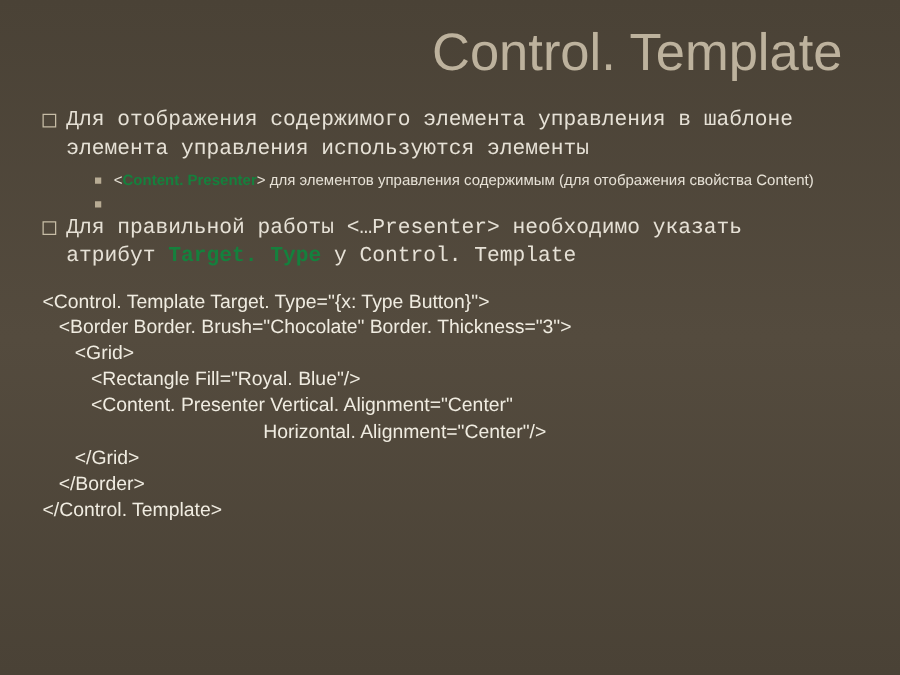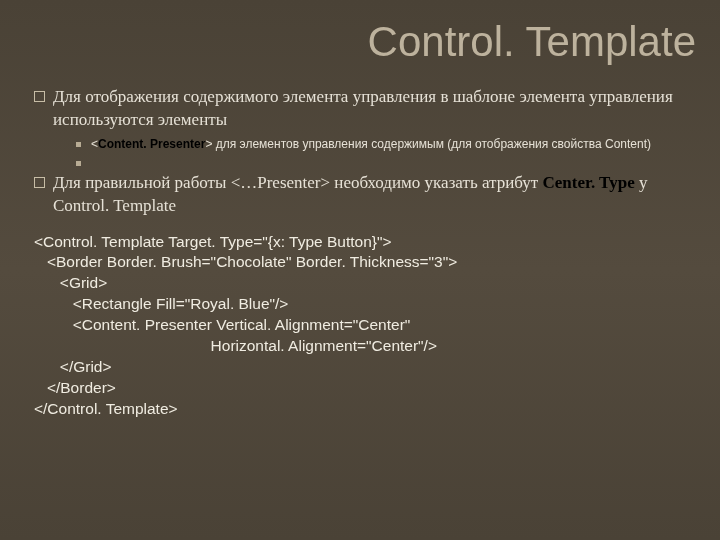--- a/index.html
+++ b/index.html
@@ -9,21 +9,21 @@
     height: 540px;
     overflow: hidden;
   }
   body {
     background: linear-gradient(to bottom, #4a4236 0%, #544b3e 50%, #4a4236 100%);
     font-family: Arial, Helvetica, sans-serif;
     color: #e6e1d6;
     position: relative;
   }
   .slide {
-    padding: 18px 24px 20px 34px;
+    padding: 18px 46px 20px 34px;
     box-sizing: border-box;
     width: 100%;
     height: 100%;
   }
   .title {
     color: #bdb29d;
     font-size: 42px;
     font-weight: 400;
     text-align: right;
     margin: 0 0 20px 0;
@@ -40,21 +40,21 @@
     border: 1px solid #c7bda6;
     flex-shrink: 0;
     margin-top: 5px;
     margin-right: 8px;
     box-sizing: border-box;
   }
   .bullet-text {
     font-size: 17px;
     line-height: 1.35;
     color: #e6e1d6;
-    font-family: Liberation Serif, serif;
+    font-family: Liberation Mono, monospace;
   }
   .sub-bullets {
     margin: 4px 0 6px 42px;
   }
   .sub-bullet-line {
     display: flex;
     align-items: flex-start;
     margin-bottom: 2px;
   }
   .sub-bullet-dot {
@@ -64,21 +64,21 @@
     flex-shrink: 0;
     margin-top: 6px;
     margin-right: 10px;
   }
   .sub-bullet-text {
     font-size: 12px;
     line-height: 1.4;
     color: #e6e1d6;
   }
   .keyword {
-    color: #000000;
+    color: #15803d;
     font-weight: bold;
   }
   .code-block {
     margin-top: 14px;
     font-size: 15.5px;
     line-height: 1.35;
     color: #f0ece1;
     font-family: Arial, sans-serif;
     white-space: pre;
   }
@@ -100,18 +100,18 @@
       <div class="sub-bullet-dot"></div>
       <div class="sub-bullet-text"><span>&lt;</span><span class="keyword">Content. Presenter</span><span>&gt; для элементов управления содержимым (для отображения свойства Content)</span></div>
     </div>
     <div class="sub-bullet-line">
       <div class="sub-bullet-dot"></div>
     </div>
   </div>
 
   <div class="bullet-line">
     <div class="bullet-box"></div>
-    <div class="bullet-text"><span>Для правильной работы &lt;…Presenter&gt; необходимо указать атрибут </span><span class="keyword">Center. Type</span><span> у Control. Template</span></div>
+    <div class="bullet-text"><span>Для правильной работы &lt;…Presenter&gt; необходимо указать атрибут </span><span class="keyword">Target. Type</span><span> у Control. Template</span></div>
   </div>
 
   <div class="code-block"><div>&lt;Control. Template Target. Type="{x: Type Button}"&gt;</div><div>   &lt;Border Border. Brush="Chocolate" Border. Thickness="3"&gt;</div><div>      &lt;Grid&gt;</div><div>         &lt;Rectangle Fill="Royal. Blue"/&gt;</div><div>         &lt;Content. Presenter Vertical. Alignment="Center"</div><div>                                         Horizontal. Alignment="Center"/&gt;</div><div>      &lt;/Grid&gt;</div><div>   &lt;/Border&gt;</div><div>&lt;/Control. Template&gt;</div></div>
 
 </div>
 
 </body></html>

